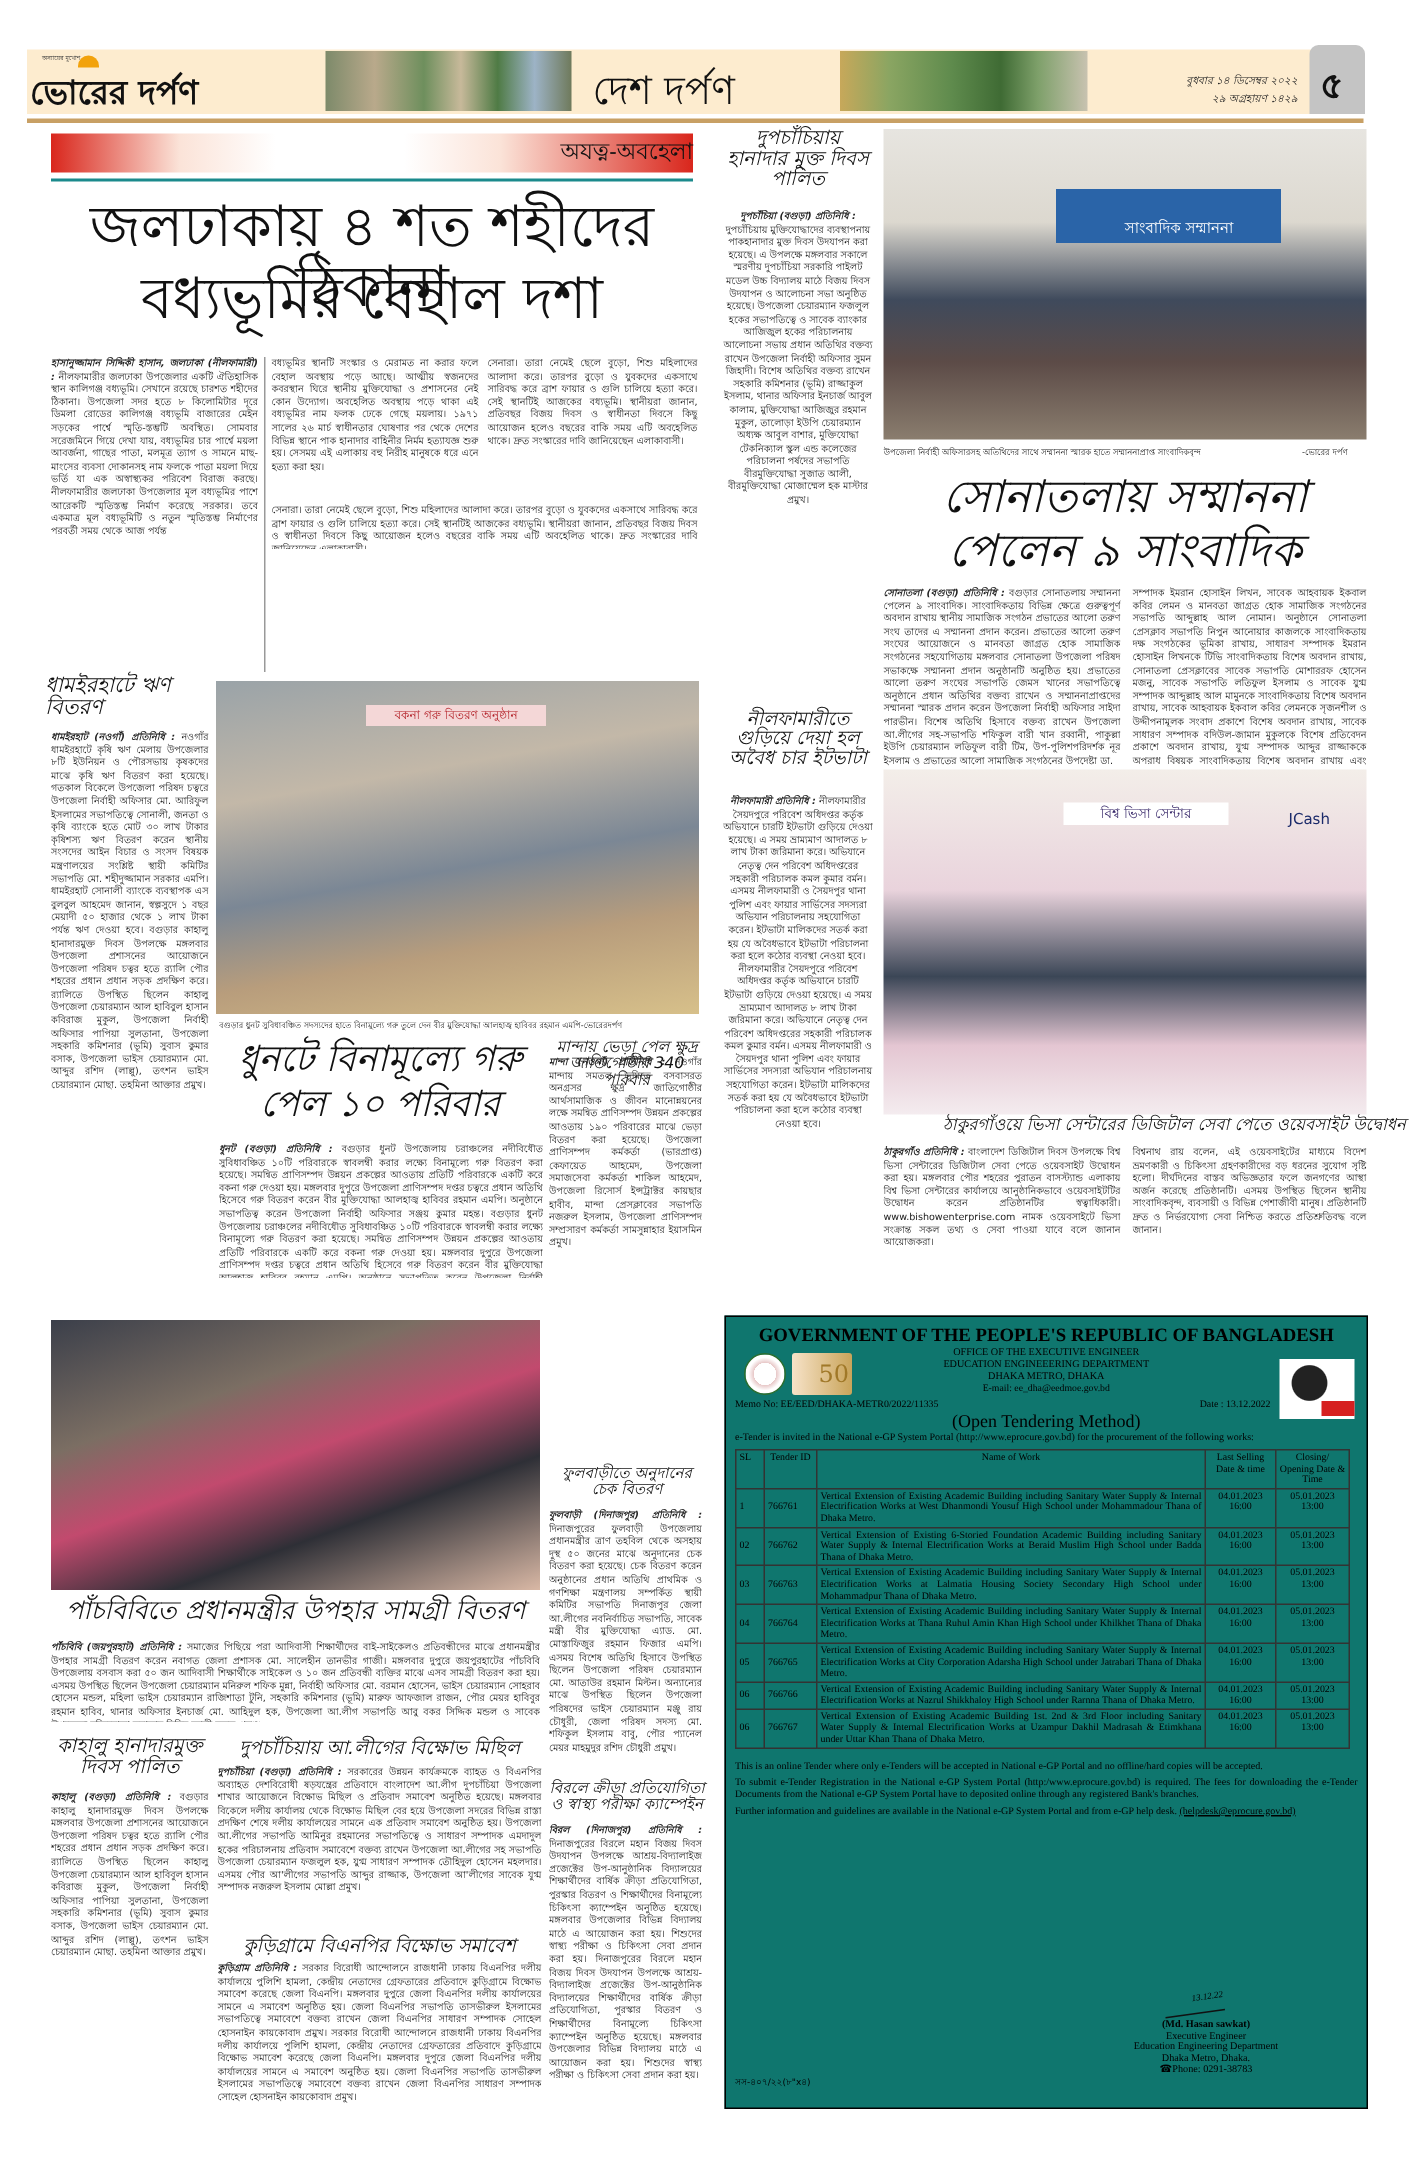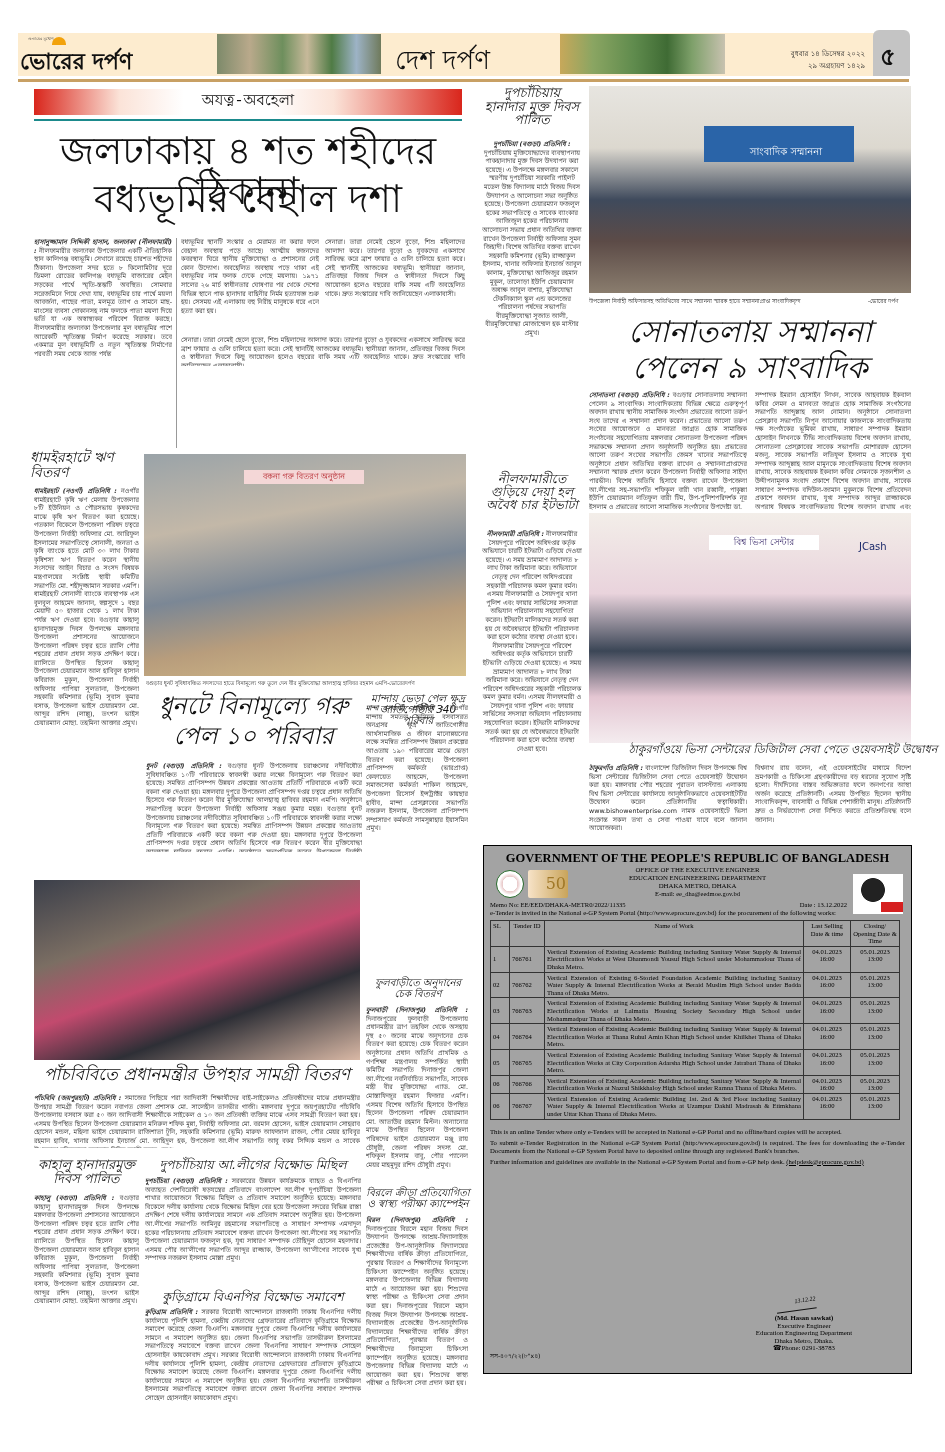--- a/index.html
+++ b/index.html
@@ -12,28 +12,28 @@
   .photo{background:linear-gradient(135deg,#8c8f8a 0%,#b9b4aa 25%,#6c7a88 50%,#c9c1b3 75%,#7f8a73 100%);position:absolute;overflow:hidden;}
   .caption{font-family:"DejaVu Sans",sans-serif;font-size:6px;color:#222;white-space:nowrap;overflow:hidden;}
   
   .mast{position:absolute;left:18px;top:33px;width:891px;height:43px;background:#fdeccf;}
   .mast-rule{position:absolute;left:18px;top:79px;width:891px;height:3px;background:#c8a064;}
   .mast-logo{position:absolute;left:20px;top:44px;font-size:22px;font-weight:bold;font-family:"DejaVu Sans",sans-serif;color:#111;}
   .mast-tag{position:absolute;left:28px;top:36px;font-size:4px;color:#333;font-family:"DejaVu Sans",sans-serif;}
   .sun{position:absolute;left:52px;top:37px;width:14px;height:8px;border-radius:14px 14px 0 0;background:#f2a20c;}
   .mast-strip{position:absolute;top:34px;height:40px;}
   .mast-section{position:absolute;left:212px;top:40px;font-size:26px;font-family:"DejaVu Sans",sans-serif;color:#111;}
-  .mast-date{position:absolute;right:80px;text-align:left;font-size:7px;font-family:"DejaVu Sans",sans-serif;color:#222;}
+  .mast-date{position:absolute;right:80px;text-align:left;font-size:7px;font-family:"DejaVu Sans",sans-serif;color:#222;font-style:italic;}
   .page-tab{position:absolute;left:873px;top:30px;width:37px;height:46px;background:#c4c4c4;border-radius:6px 6px 0 0;}
   .page-num{position:absolute;left:880px;top:38px;font-size:24px;font-weight:bold;font-family:"DejaVu Sans",sans-serif;color:#111;}
   
   .kicker{position:absolute;left:34px;top:89px;width:428px;height:26px;background:linear-gradient(90deg,#d9261c 0%,#fbe3d8 20%,#fff 35%,#fff 55%,#fbe3d8 70%,#d9261c 100%);}
-  .kicker span{display:block;text-align:center;font-size:15px;line-height:26px;font-family:Liberation Mono, monospace;color:#111;}
+  .kicker span{display:block;text-align:right;font-size:15px;line-height:26px;font-family:Liberation Sans, sans-serif;color:#111;}
   .kicker-rule{position:absolute;left:34px;top:119px;width:428px;height:2px;background:#1b8a8c;}
-  .tender{position:absolute;left:483px;top:845px;width:427px;height:527px;border:1.5px solid #000;background:#a3a3a3;font-family:"Liberation Serif",serif;color:#000;}
+  .tender{position:absolute;left:483px;top:877px;width:427px;height:527px;border:1.5px solid #000;background:#0f766e;font-family:"Liberation Serif",serif;color:#000;}
   .tender table{border-collapse:collapse;width:410px;margin-left:6px;font-size:6.6px;line-height:7.6px;}
   .tender td,.tender th{border:0.8px solid #333;vertical-align:top;padding:1px 2px;font-weight:normal;}
   .tender th{text-align:center;}
   .tender td.c{text-align:center;}
   .tp{font-size:6.7px;line-height:8px;margin:3px 6px;text-align:justify;}
   .col-rule{position:absolute;background:#999;width:0.7px;}
 </style>
 </head>
 <body>
 
@@ -170,20 +170,21 @@
   <div style="text-align:center;font-size:6.8px;line-height:8px;">OFFICE OF THE EXECUTIVE ENGINEER</div>
   <div style="text-align:center;font-size:6.8px;line-height:8px;">EDUCATION ENGINEEERING DEPARTMENT</div>
   <div style="text-align:center;font-size:6.8px;line-height:8px;">DHAKA METRO, DHAKA</div>
   <div style="text-align:center;font-size:6.5px;line-height:8px;">E-mail: ee_dha@eedmoe.gov.bd</div>
   <div style="position:absolute;right:8px;top:28px;width:50px;height:40px;background:radial-gradient(circle at 40% 40%,#222 0,#222 30%,#fff 32%);"></div>
   <div style="position:absolute;right:8px;top:56px;width:22px;height:10px;background:#d62020;"></div>
   <div style="display:flex;justify-content:space-between;font-size:6.6px;margin:3px 64px 0 6px;">
     <span>Memo No: EE/EED/DHAKA-METR0/2022/11335</span>
     <span>Date : 13.12.2022</span>
   </div>
+  <div style="text-align:center;font-size:12px;line-height:14px;">(Open Tendering Method)</div>
   <div class="tp" style="margin-top:1px;">e-Tender is invited in the National e-GP System Portal (http://www.eprocure.gov.bd) for the procurement of the following works:</div>
   <table>
     <thead>
       <tr>
         <th style="width:14px;text-align:left;">SL</th>
         <th style="width:30px;">Tender ID</th>
         <th>Name of Work</th>
         <th style="width:42px;">Last Selling Date &amp; time</th>
         <th style="width:44px;">Closing/ Opening Date &amp; Time</th>
       </tr>

